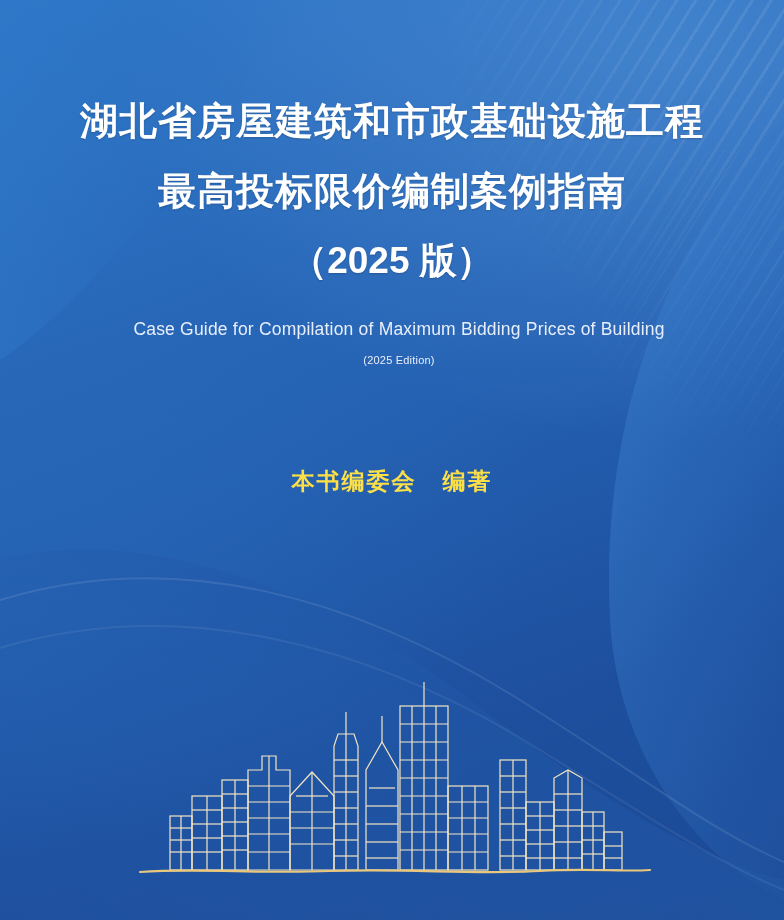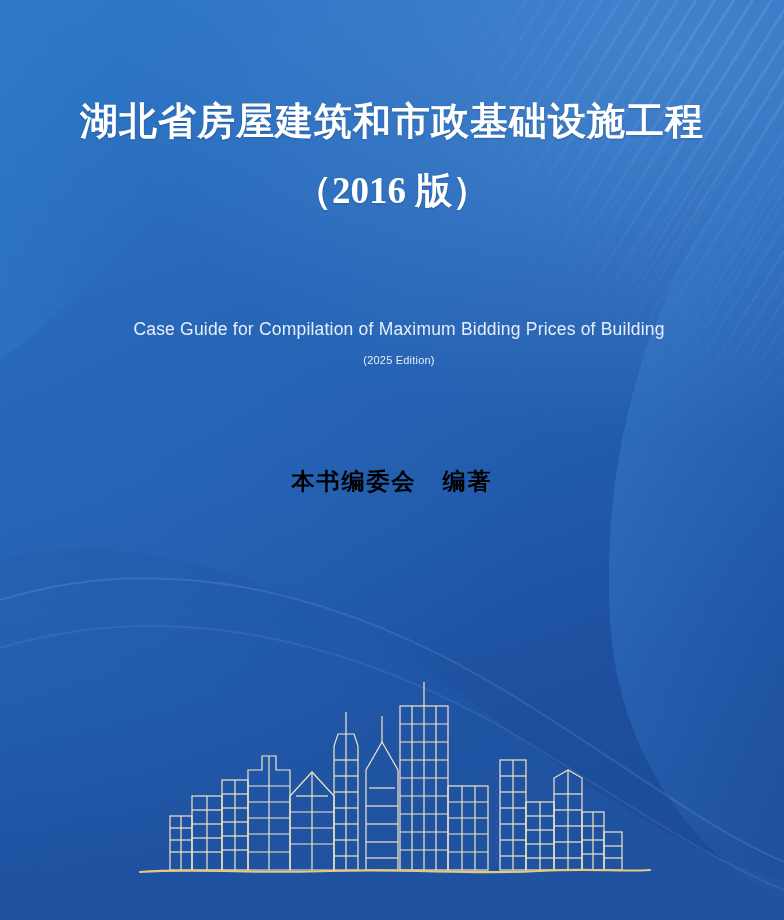--- a/index.html
+++ b/index.html
@@ -89,21 +89,20 @@
     position: absolute;
     top: 86px;
     left: 0;
     right: 0;
     color: #ffffff;
     font-size: 38px;
     font-weight: bold;
     line-height: 70px;
     letter-spacing: 1px;
     text-shadow: 0 1px 2px rgba(0,0,0,0.18);
-    font-family: Liberation Serif, serif;
   }
   .title-cn .line2 { display: block; }
   .title-cn .line3 {
     display: block;
     font-size: 37px;
     letter-spacing: 0px;
   }
 
   .subtitle-en {
     position: absolute;
@@ -119,21 +118,21 @@
   .subtitle-en .en3 {
     display: block;
     font-size: 11px;
   }
 
   .author {
     position: absolute;
     top: 466px;
     left: 0;
     right: 0;
-    color: #000000;
+    color: #fde047;
     font-size: 23px;
     font-weight: bold;
     letter-spacing: 2px;
   }
   .author .gap { display: inline-block; width: 26px; }
 
   
   .skyline {
     position: absolute;
     left: 0;
@@ -177,21 +176,22 @@
     <path d="M0,0 L300,0 C200,160 90,300 0,360 Z" fill="url(#cg3)"></path>
 
     <path d="M0,600 C180,545 360,600 520,700 C640,775 710,830 784,862" fill="none" stroke="rgba(255,255,255,0.10)" stroke-width="2"></path>
     <path d="M0,648 C190,592 380,650 540,750 C650,818 716,862 784,890" fill="none" stroke="rgba(255,255,255,0.07)" stroke-width="2"></path>
   </svg>
 
   <div class="content">
 
     <div class="title-cn">
       <span class="line1">湖北省房屋建筑和市政基础设施工程</span>
-      <span class="line3">（2016 版）</span>
+      <span class="line2">最高投标限价编制案例指南</span>
+      <span class="line3">（2025 版）</span>
     </div>
 
     <div class="subtitle-en">
       <span class="en1">Case Guide for Compilation of Maximum Bidding Prices of Building</span><br>
       <span class="en3">(2025 Edition)</span>
     </div>
 
     <div class="author">
       <span>本书编委会</span><span class="gap"></span><span>编著</span>
     </div>

